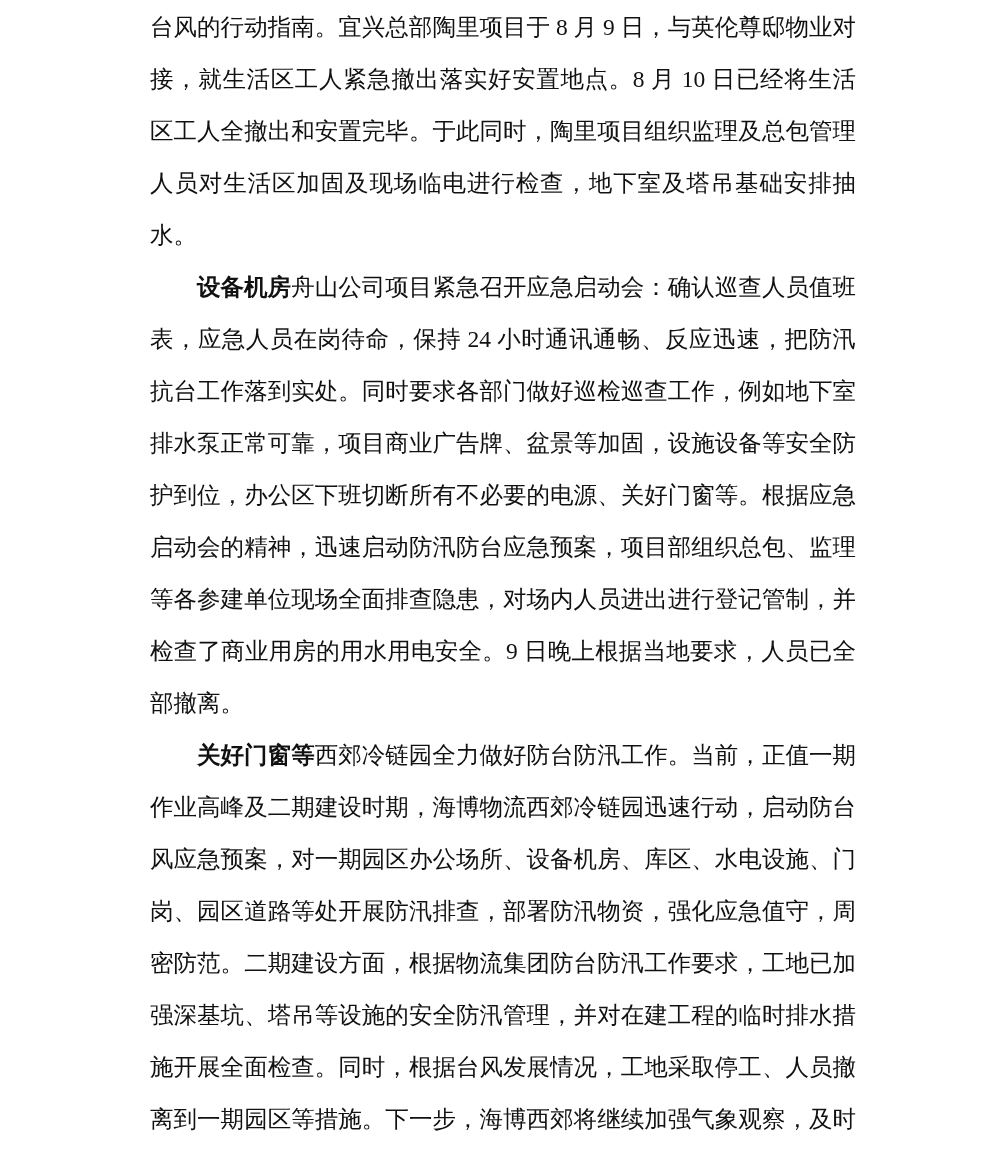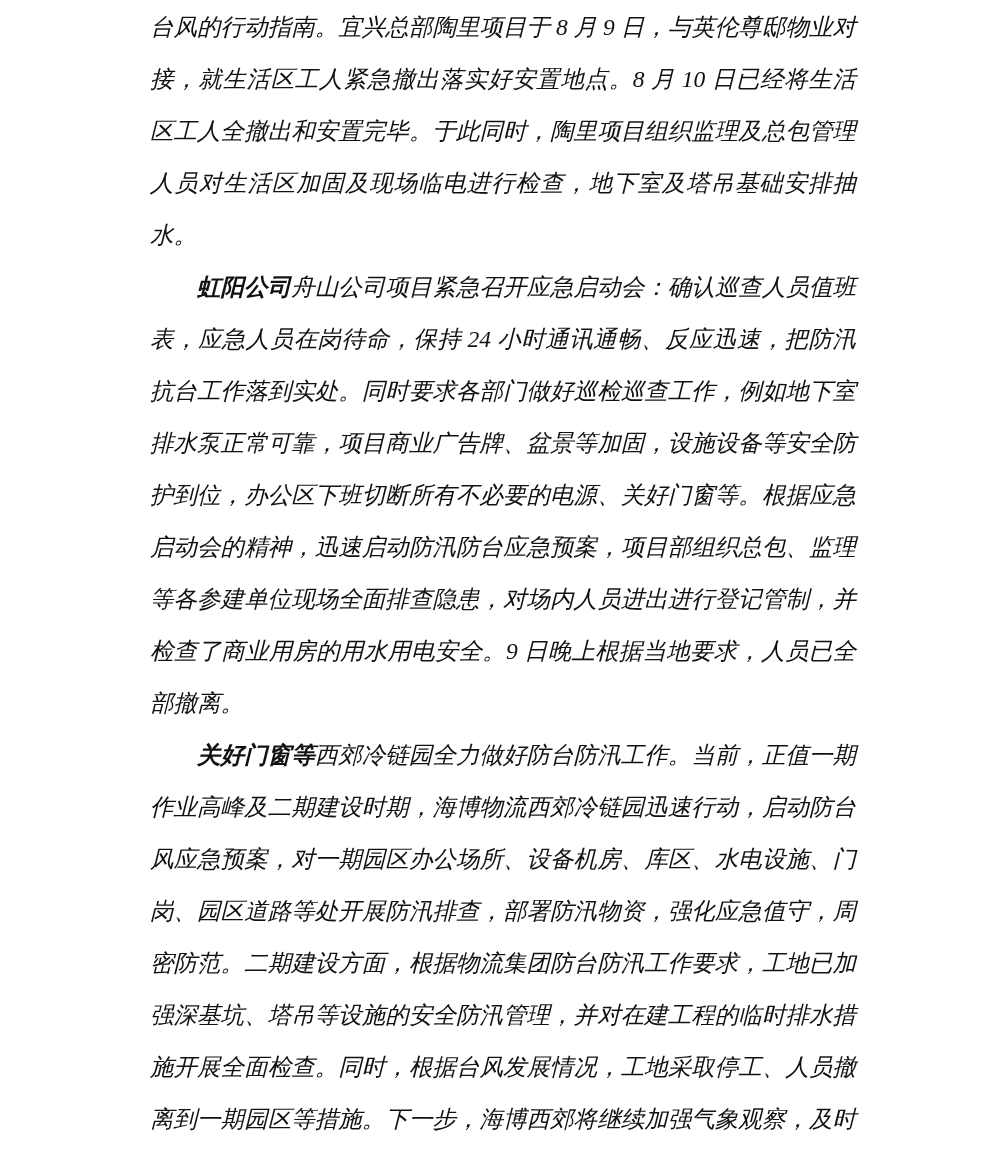--- a/index.html
+++ b/index.html
@@ -22,31 +22,30 @@
     font-family: "Liberation Serif", "DejaVu Serif", serif;
     font-size: 23.5px;
     line-height: 52px;
     color: #111111;
     text-align: justify;
     text-justify: inter-ideograph;
   }
   .para {
     margin: 0;
     padding: 0;
-    font-style: italic;
   }
   .para.indent {
     text-indent: 2em;
   }
   .para b {
     font-weight: bold;
   }
 </style>
 </head>
 <body>
 
 <div class="page">
   <div class="doc-body">
       <p class="para"><span>台风的行动指南。宜兴总部陶里项目于 8 月 9 日，与英伦尊邸物业对接，就生活区工人紧急撤出落实好安置地点。8 月 10 日已经将生活区工人全撤出和安置完毕。于此同时，陶里项目组织监理及总包管理人员对生活区加固及现场临电进行检查，地下室及塔吊基础安排抽水。</span></p>
-      <p class="para indent"><b>虹阳公司</b><span>舟山公司项目紧急召开应急启动会：确认巡查人员值班表，应急人员在岗待命，保持 24 小时通讯通畅、反应迅速，把防汛抗台工作落到实处。同时要求各部门做好巡检巡查工作，例如地下室排水泵正常可靠，项目商业广告牌、盆景等加固，设施设备等安全防护到位，办公区下班切断所有不必要的电源、关好门窗等。根据应急启动会的精神，迅速启动防汛防台应急预案，项目部组织总包、监理等各参建单位现场全面排查隐患，对场内人员进出进行登记管制，并检查了商业用房的用水用电安全。9 日晚上根据当地要求，人员已全部撤离。</span></p>
+      <p class="para indent"><b>设备机房</b><span>舟山公司项目紧急召开应急启动会：确认巡查人员值班表，应急人员在岗待命，保持 24 小时通讯通畅、反应迅速，把防汛抗台工作落到实处。同时要求各部门做好巡检巡查工作，例如地下室排水泵正常可靠，项目商业广告牌、盆景等加固，设施设备等安全防护到位，办公区下班切断所有不必要的电源、关好门窗等。根据应急启动会的精神，迅速启动防汛防台应急预案，项目部组织总包、监理等各参建单位现场全面排查隐患，对场内人员进出进行登记管制，并检查了商业用房的用水用电安全。9 日晚上根据当地要求，人员已全部撤离。</span></p>
       <p class="para indent"><b>关好门窗等</b><span>西郊冷链园全力做好防台防汛工作。当前，正值一期作业高峰及二期建设时期，海博物流西郊冷链园迅速行动，启动防台风应急预案，对一期园区办公场所、设备机房、库区、水电设施、门岗、园区道路等处开展防汛排查，部署防汛物资，强化应急值守，周密防范。二期建设方面，根据物流集团防台防汛工作要求，工地已加强深基坑、塔吊等设施的安全防汛管理，并对在建工程的临时排水措施开展全面检查。同时，根据台风发展情况，工地采取停工、人员撤离到一期园区等措施。下一步，海博西郊将继续加强气象观察，及时掌握天气动向，做好应对台风“利奇马”的准备工作，保障一期、二期安</span></p>
     </div>
 </div>
 
 </body></html>

